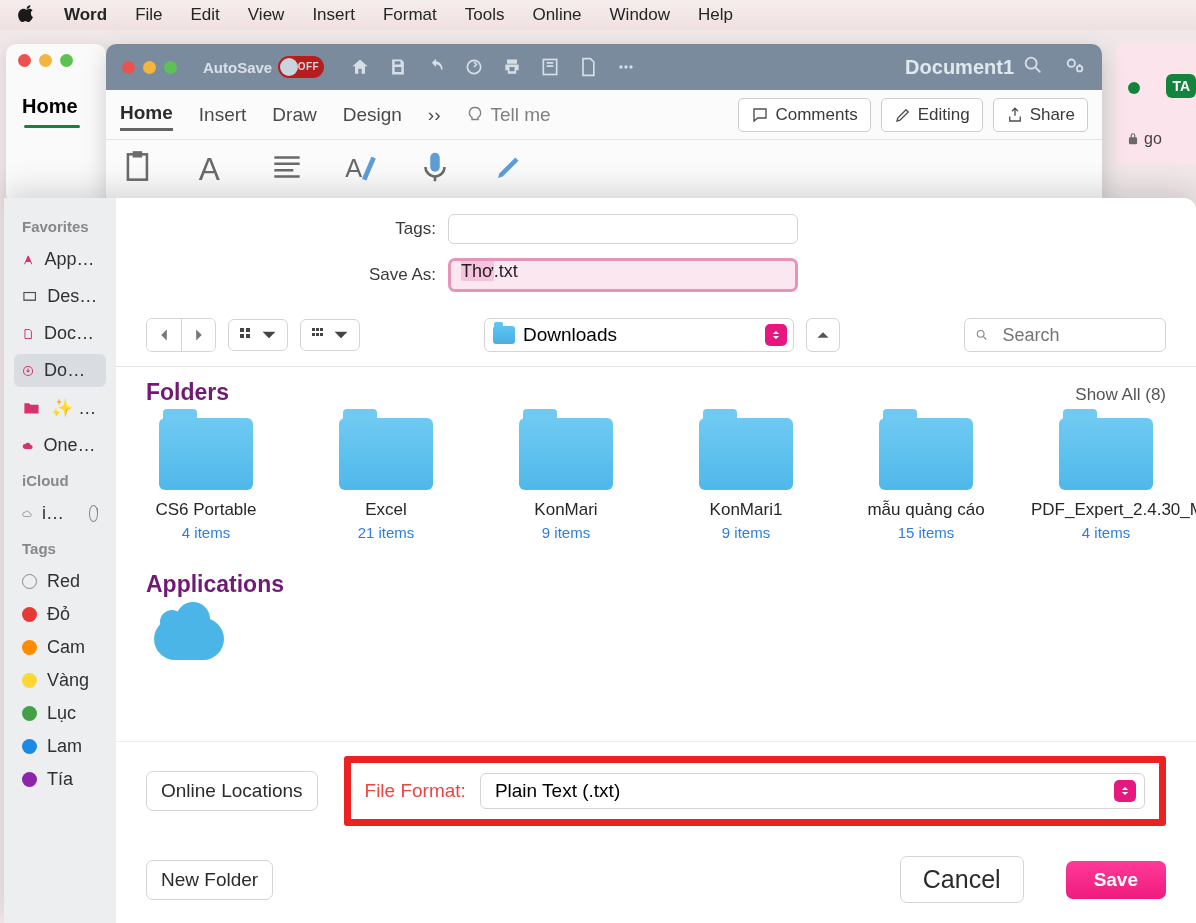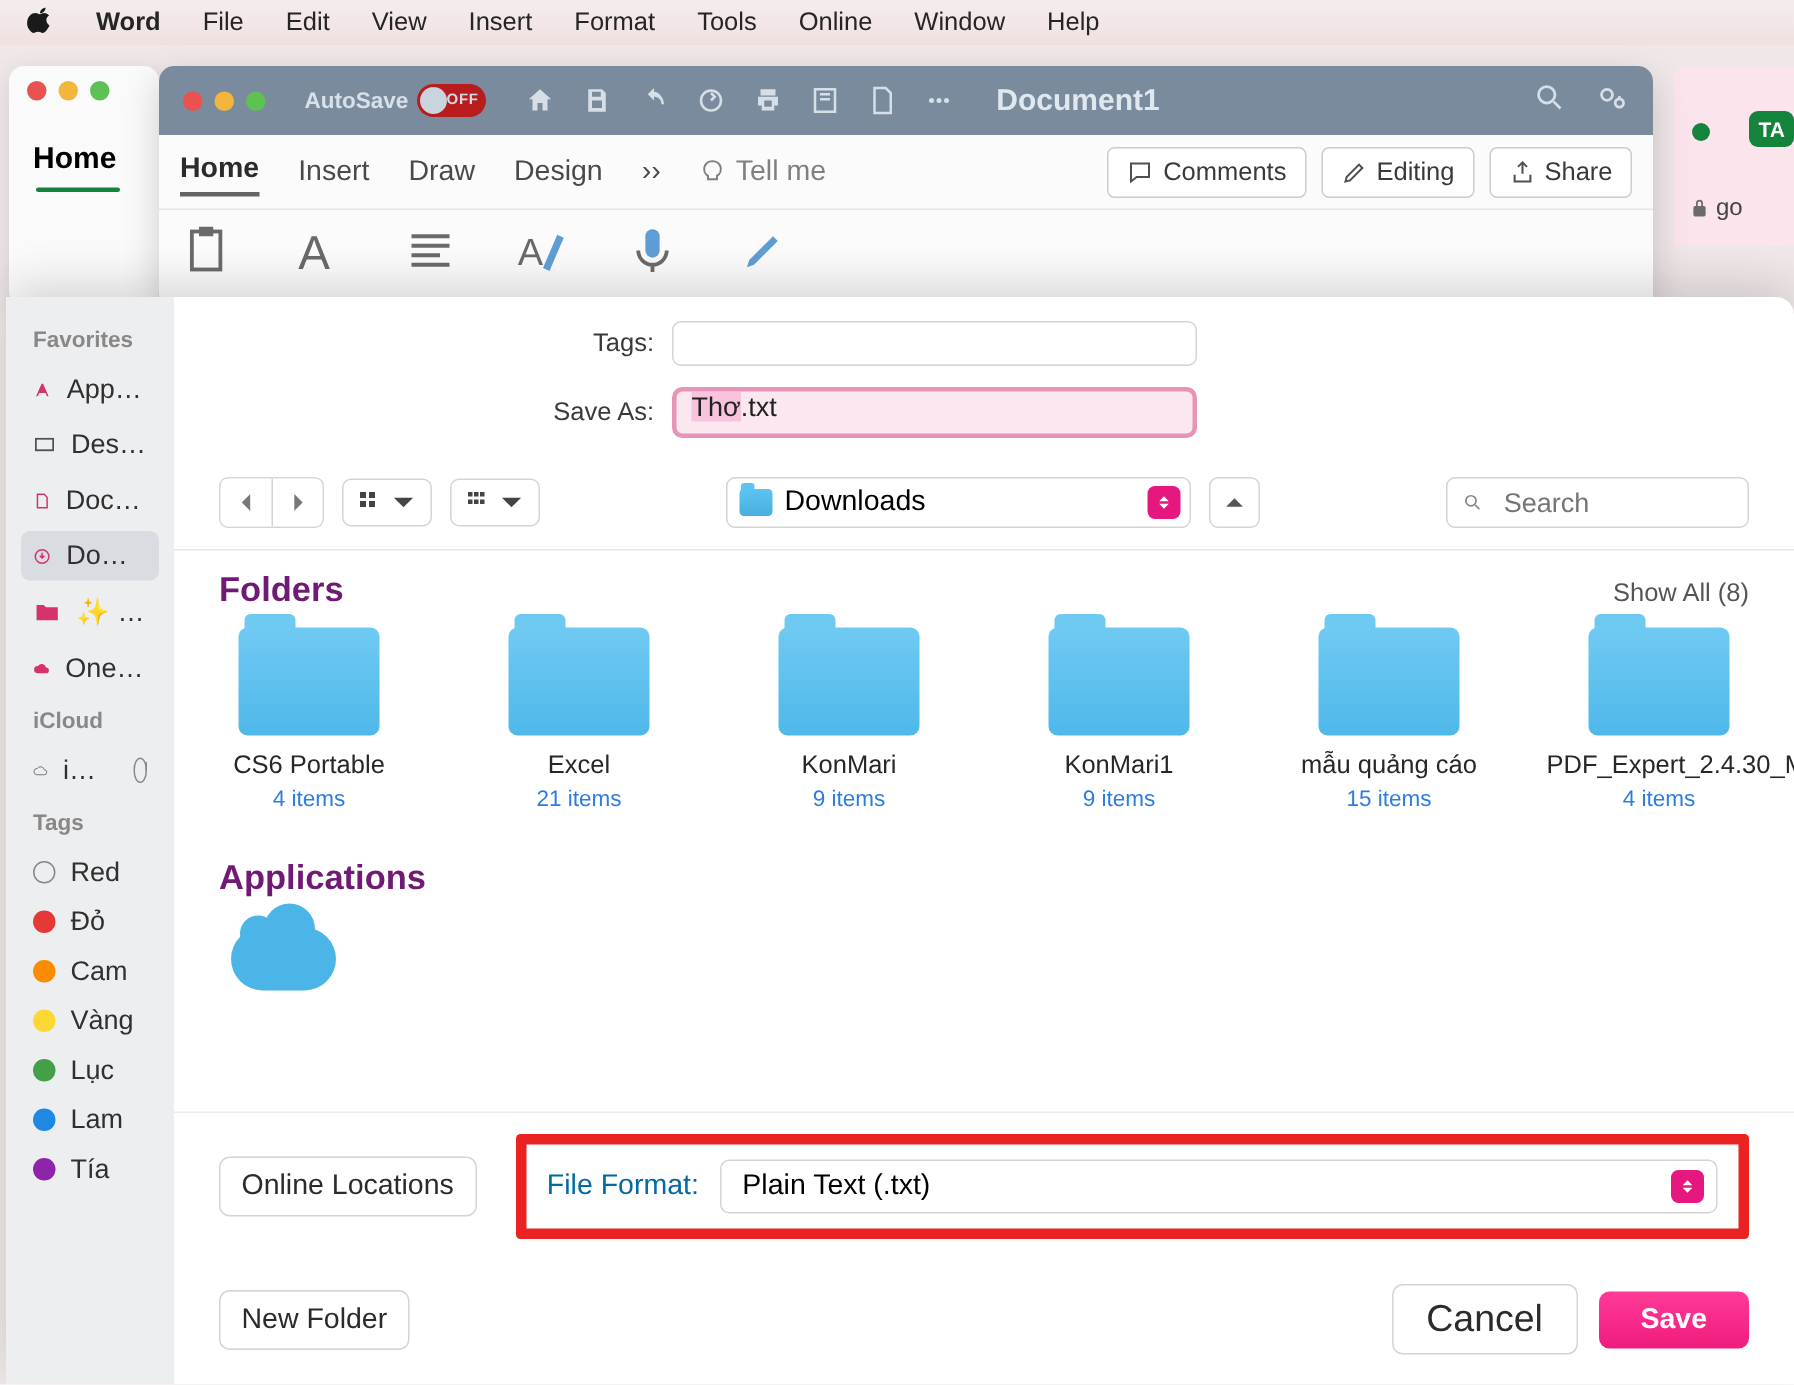--- a/index.html
+++ b/index.html
@@ -22,21 +22,21 @@
 .word-main { position: absolute; top: 44px; left: 106px; width: 996px; background: #fff; border-radius: 10px; box-shadow: 0 8px 24px rgba(0,0,0,0.18); }
 .word-titlebar { height: 46px; background: #7b8b9e; border-radius: 10px 10px 0 0; display: flex; align-items: center; padding: 0 16px; gap: 8px; color: #e8eef3; }
 .word-titlebar .traffic { padding: 0; margin-right: 18px; }
 .autosave { display: flex; align-items: center; gap: 6px; font-size: 15px; font-weight: 600; color: #d8e0ea; }
 .autosave .switch { width: 46px; height: 22px; background: #b91c1c; border-radius: 12px; position: relative; display: flex; align-items: center; }
 .autosave .switch::before { content: ""; width: 18px; height: 18px; background:#c8d4de; border-radius:50%; margin-left:2px; }
 .autosave .off { font-size: 10px; position:absolute; right:5px; top:5px; color:#d0dae3; letter-spacing:0.5px;}
 .titlebar-icons { display: flex; gap: 18px; margin-left: 18px; align-items:center; }
 .titlebar-icons span { display:inline-flex; }
 .titlebar-icons svg { width: 20px; height: 20px; fill: #d6dfe8; }
-.doctitle { flex:1; text-align: left; font-size: 20px; font-weight: 700; color: #e0e8ef; padding-left: 20px; }
+.doctitle { flex:1; text-align: right; font-size: 20px; font-weight: 700; color: #e0e8ef; padding-left: 20px; }
 .tb-right { display:flex; gap: 20px; align-items:center; }
 .tb-right svg { width:22px; height:22px; fill:#d6dfe8; }
 
 .word-ribbon { height: 50px; display: flex; align-items: center; padding: 0 14px; gap: 26px; font-size: 19px; color: #4a4a4a; background:#fbfbfb; border-bottom:1px solid #e5e5e5; }
 .word-ribbon .rtab { cursor:default; }
 .word-ribbon .rtab.active { font-weight:600; color:#2b2b2b; border-bottom:3px solid #646464; padding-bottom:4px; margin-top:4px; }
 .ribbon-right { margin-left:auto; display:flex; gap:10px; }
 .ribbon-btn { border:1px solid #ccc; background:#fff; padding:6px 12px; border-radius:5px; font-size:17px; color:#3a3a3a; display:flex; align-items:center; gap:6px; }
 .ribbon-btn svg { width:18px; height:18px; fill:#505050; }
 
@@ -109,30 +109,30 @@
 .big-folder::before { content:""; position:absolute; top:-9px; left:4px; width:34px; height:12px; background:#6fcaf2; border-radius:4px 4px 0 0; }
 .folder-name { font-size:17px; color:#272727; text-align:center; white-space:nowrap; max-width:150px; }
 .folder-sub { font-size:15px; color:#2d7de0; margin-top:4px; }
 .cloud-shape { width:70px; height:42px; background:#4bb5e8; border-radius:26px; position:relative; margin:20px 0 0 8px; }
 .cloud-shape::before { content:""; position:absolute; width:34px; height:34px; background:#4bb5e8; border-radius:50%; top:-16px; left:22px; }
 .cloud-shape::after { content:""; position:absolute; width:24px; height:24px; background:#4bb5e8; border-radius:50%; top:-8px; left:6px; }
 
 .format-bar { padding:14px 30px; border-top:1px solid #ececec; display:flex; align-items:center; gap:26px; position:relative; }
 .online-btn { border:1px solid #d4d4d4; background:#fff; border-radius:7px; padding:8px 14px; font-size:19px; color:#2b2b2b; }
 .format-highlight { border:7px solid #eb2222; border-radius:3px; padding:10px 14px; display:flex; align-items:center; gap:14px; flex:1; }
-.format-label { font-size:19px; color:#0369a1; }
+.format-label { font-size:19px; color:#ef4444; }
 .format-select { flex:1; border:1px solid #d4d4d4; border-radius:6px; height:36px; display:flex; align-items:center; padding:0 8px 0 14px; font-size:19px; gap:8px; }
 .format-select .arrows { margin-left:auto; width:22px; height:22px; background:#e6177e; border-radius:5px; display:flex; flex-direction:column; align-items:center; justify-content:center; }
 .format-select .arrows svg { width:8px; height:5px; fill:#fff; }
 
 .bottom-bar { padding:16px 30px 20px; display:flex; align-items:center; }
 .newfolder-btn { border:1px solid #d4d4d4; background:#fff; border-radius:7px; padding:8px 14px; font-size:19px; color:#2b2b2b; }
 .bottom-bar .spacer { flex:1; }
 .cancel-btn { border:1px solid #d4d4d4; background:#fff; border-radius:7px; padding:8px 22px; font-size:25px; color:#2b2b2b; margin-right:14px; }
-.save-btn { border:none; background:linear-gradient(#ff3a98,#ef1b7d); color:#fff; border-radius:7px; padding:8px 28px; font-size:19px; font-weight:600; }
+.save-btn { border:none; background:linear-gradient(#ff3a98,#ef1b7d); color:#fff; border-radius:7px; padding:8px 28px; font-size:19px; font-weight:600;margin-left:28px; }
 </style>
 </head>
 <body>
 
 <div class="menubar">
   <span class="apple"><svg viewBox="0 0 24 24">
         <path d="M16.5 1.5c0 1.3-.5 2.5-1.4 3.4-.9 1-2.3 1.7-3.5 1.6-.1-1.3.5-2.6 1.3-3.4C13.8 2.1 15.3 1.5 16.5 1.5zM20 17.3c-.6 1.3-1 1.9-1.7 3-1 1.6-2.5 3.6-4.3 3.6-1.6 0-2-1-4.1-1-2.1 0-2.6 1-4.1 1-1.8 0-3.1-1.8-4.2-3.4C-.9 16.5-.1 10.8 2.8 8.2c1.3-1.2 3-1.9 4.6-1.9 1.7 0 2.7 1 4.1 1 1.3 0 2.1-1 4.1-1 1.4 0 2.9.8 4 2.1-3.5 1.9-3 7 .4 8.9z"></path>
       </svg></span>
   <span class="appname">Word</span>
   <span>File</span>

